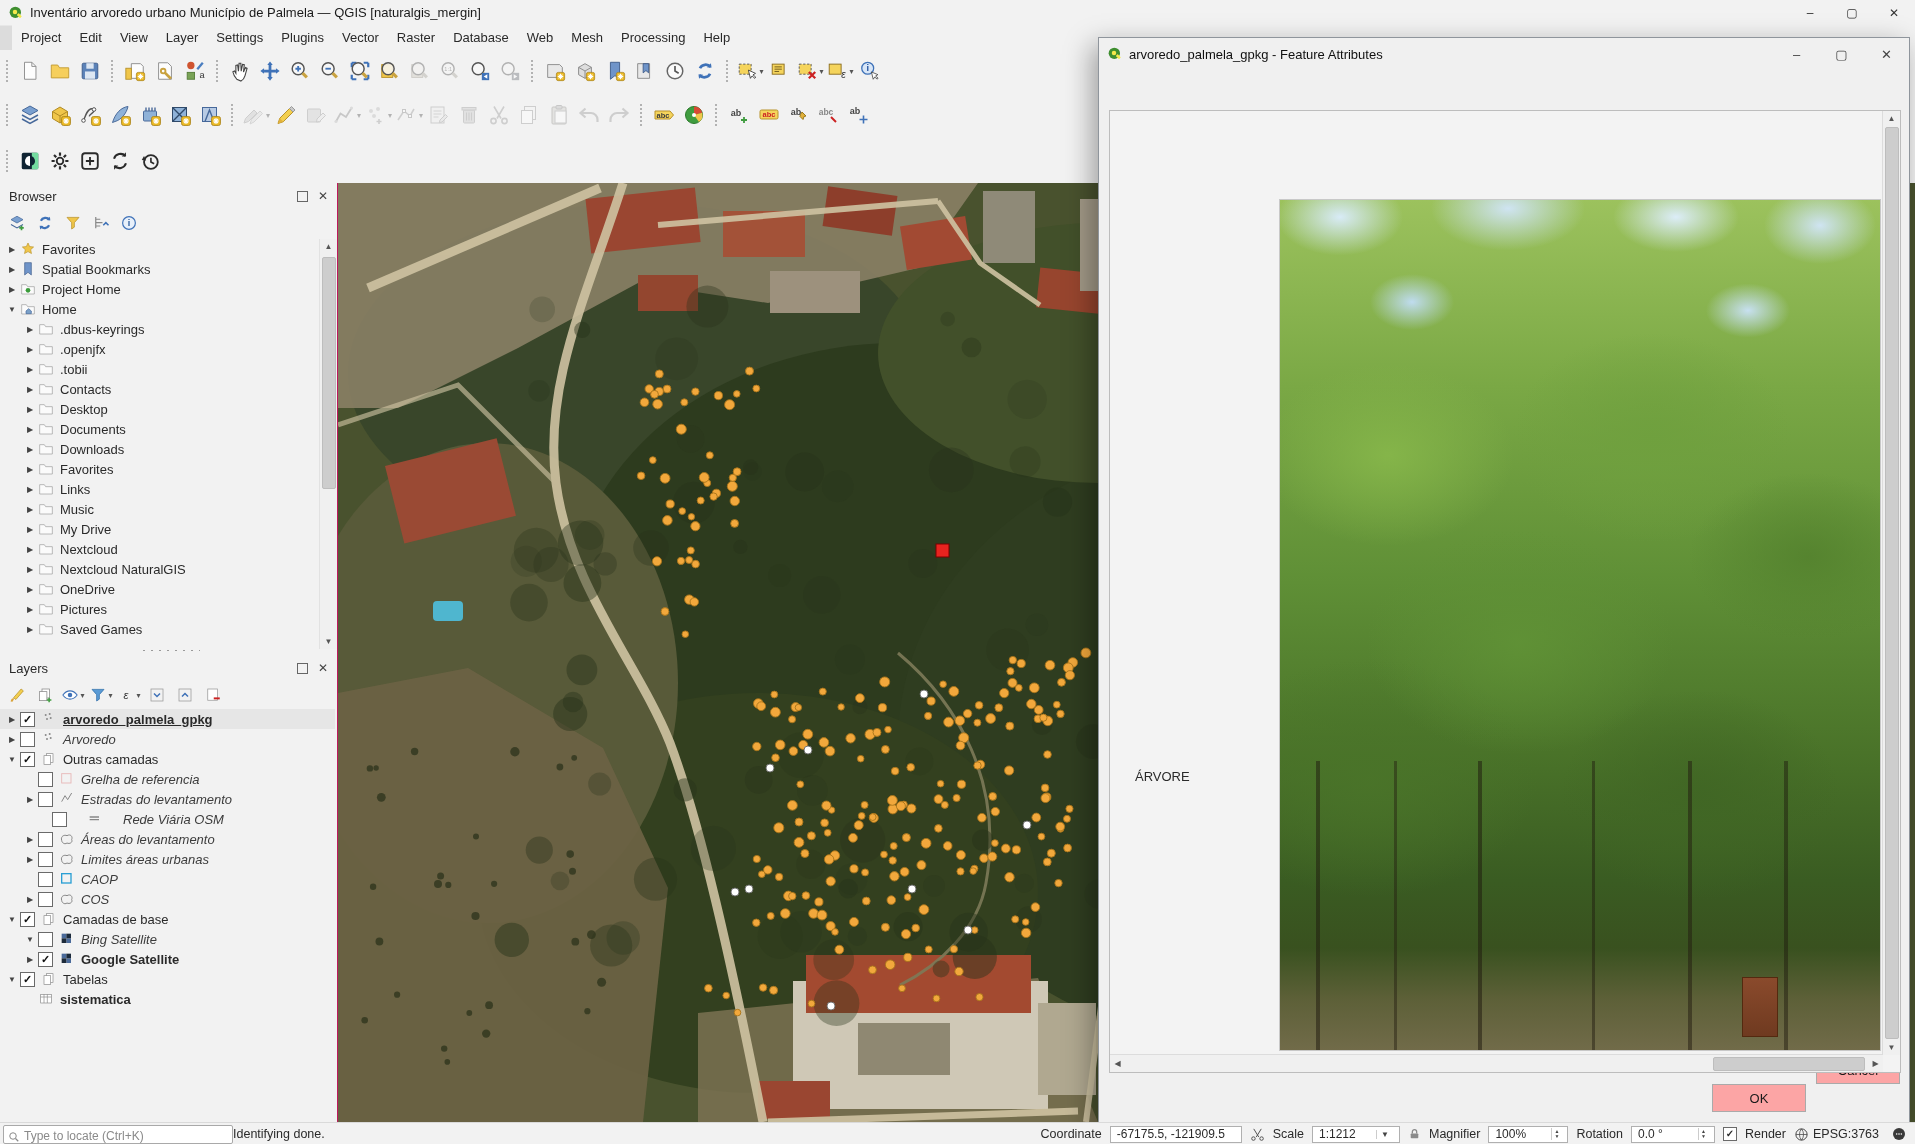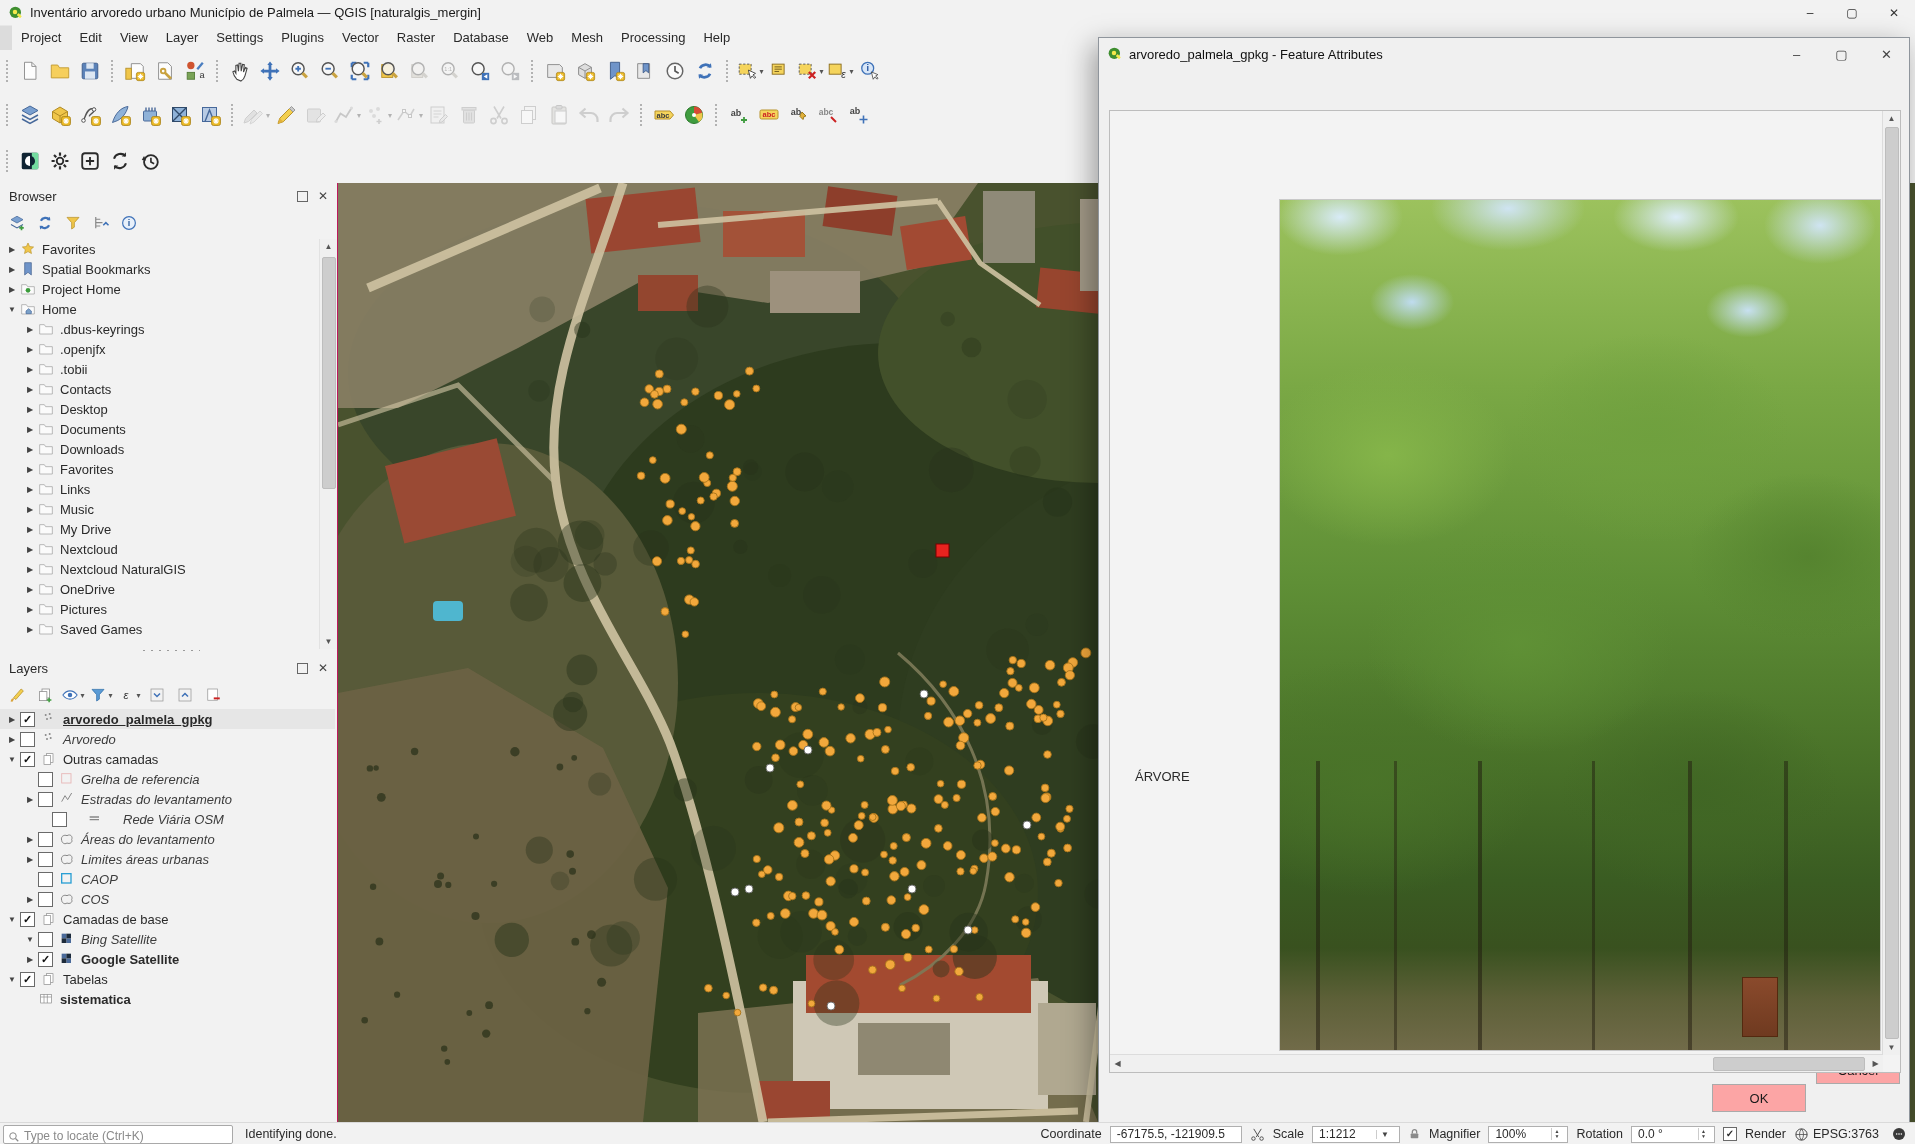--- a/index.html
+++ b/index.html
@@ -70,21 +70,21 @@
   .dphoto::before{content:'';position:absolute;right:17%;bottom:1.5%;width:34px;height:58px;background:linear-gradient(#8a4a2c,#6f3a20);border:1px solid #54290f;z-index:2}
   .dvscroll{position:absolute;right:0;top:0;bottom:17px;width:17px;background:#f0f0f0;border-left:1px solid #dcdcdc}
   .dhscroll{position:absolute;left:0;right:17px;bottom:0;height:17px;background:#f0f0f0;border-top:1px solid #dcdcdc}
   .harr{position:absolute;top:1px;width:15px;height:15px;font-size:8px;color:#555;text-align:center;line-height:15px}
   .hthumb{position:absolute;top:2px;height:12px;background:#cdcdcd;border:1px solid #bdbdbd;border-radius:2px}
   .dbtn{position:absolute;height:28px;font-size:13px;color:#1a1a1a;background:#fca5a5;border:1px solid #aaa;font-family:"Liberation Sans",sans-serif}
   
   #statusbar{position:absolute;left:0;top:1122px;width:100%;height:22px;background:#f2f2f2;border-top:1px solid #dadada;display:flex;align-items:center;font-size:12.5px;color:#2a2a2a}
   .locator{display:flex;align-items:flex-end;width:228px;height:17px;background:#fff;border:1px solid #a9a9a9;margin-left:3px;border-radius:2px}
   .locph{color:#8a8a8a;font-size:12px}
-  .sbmsg{margin-left:12px}
+  .sbmsg{}
   .sbspring{flex:1}
   .sbfield{background:#fff;border:1px solid #b0b0b0;height:15px;display:flex;align-items:center;padding:0 6px;font-size:12px;margin:0 4px}
   .sblbl{margin:0 4px}
   .sbicon{display:flex;margin:0 4px}
   .spin{display:flex;flex-direction:column;justify-content:center;font-size:5px;color:#444;line-height:5px;border-left:1px solid #ccc;padding:1px 2px;margin-left:4px}
   .combo-dd{font-size:8px;color:#444;border-left:1px solid #ccc;padding:0 4px;margin-left:6px}
   .sbcb{width:12px;height:12px;border:1px solid #6a6a6a;background:#fff;font-size:10px;line-height:11px;text-align:center;font-weight:bold;margin:0 4px}
 </style>
 </head>
 <body>

